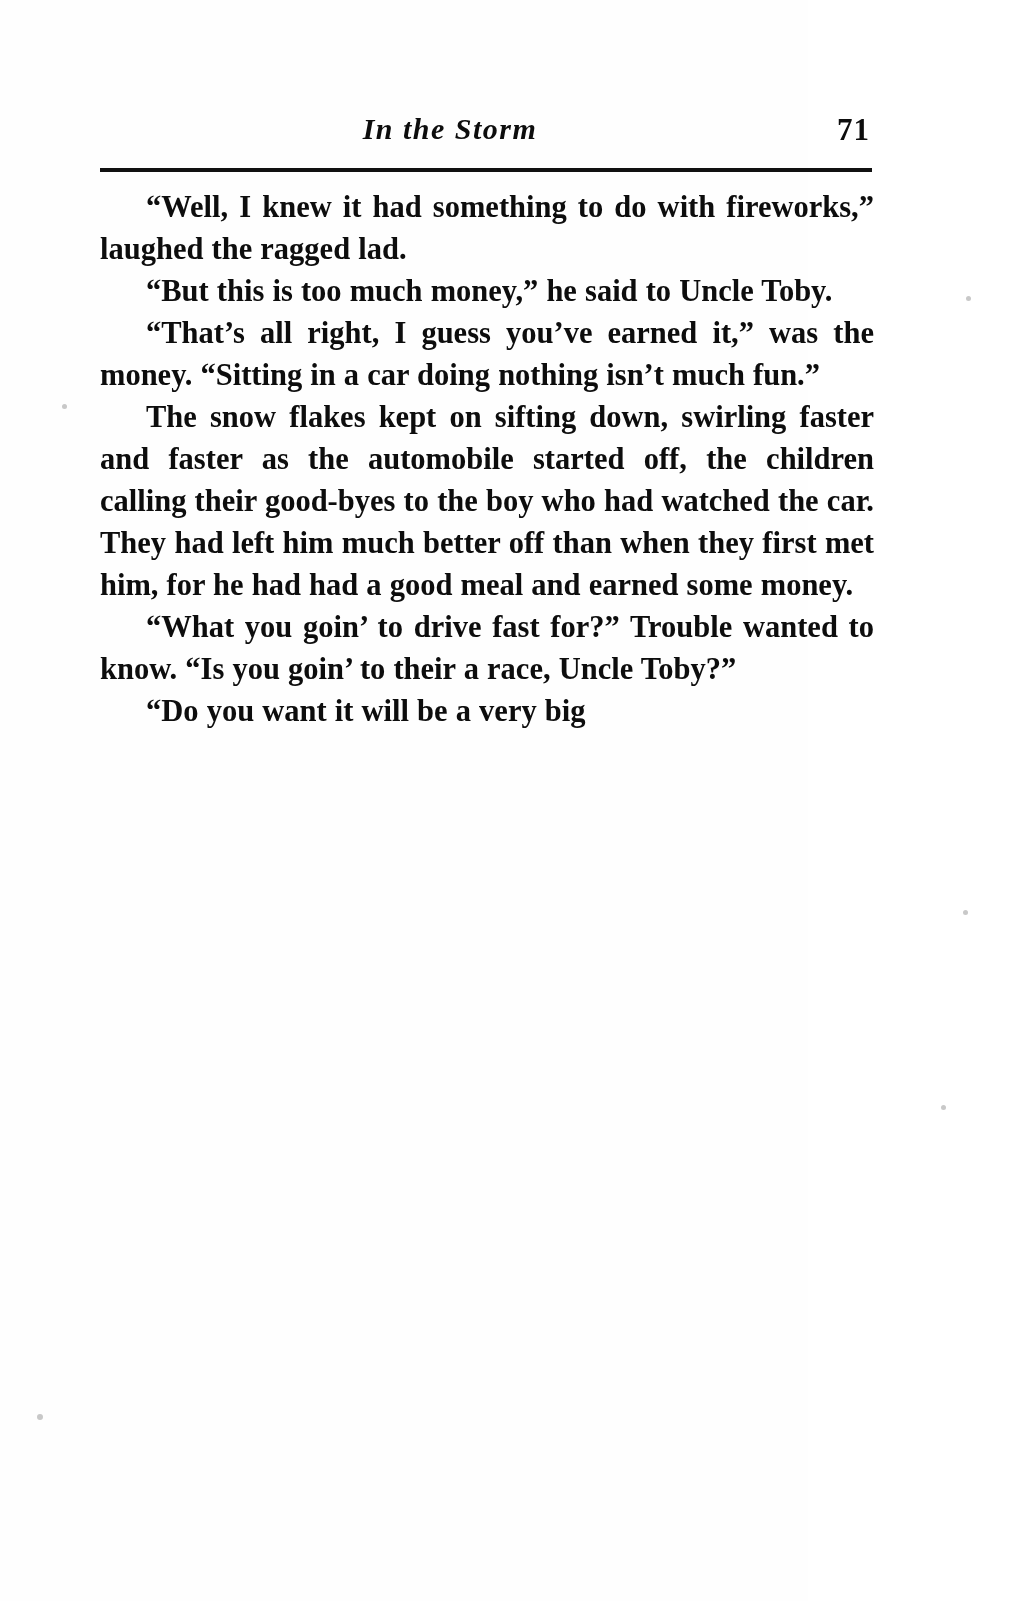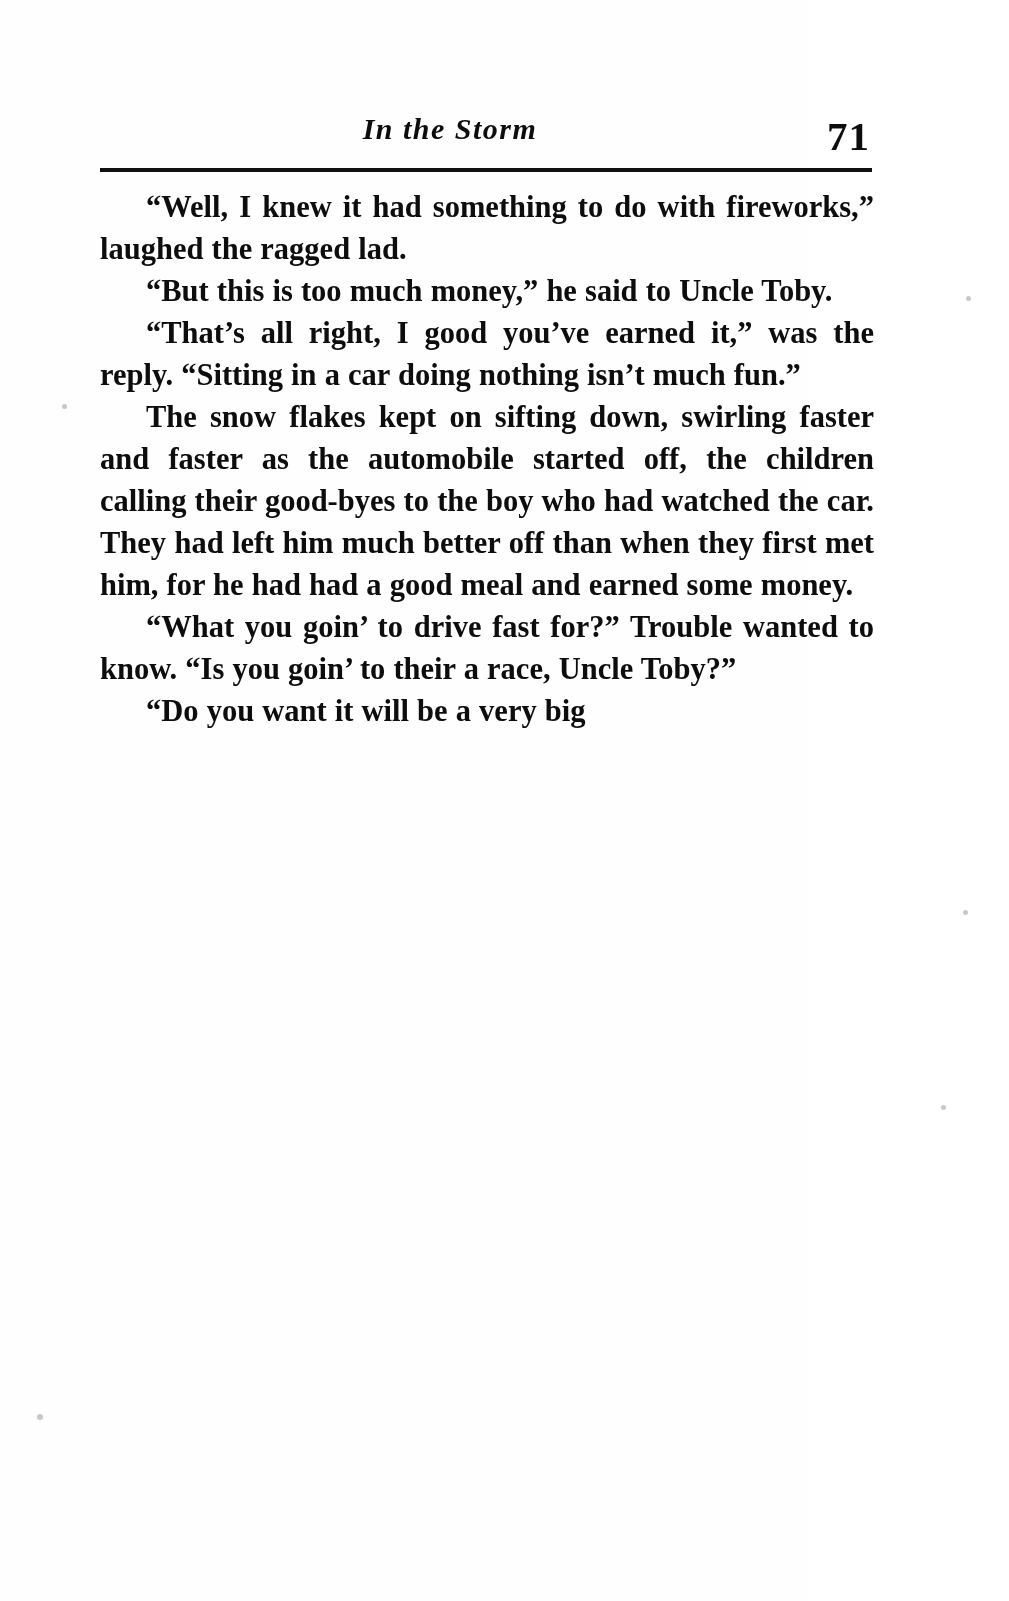--- a/index.html
+++ b/index.html
@@ -43,21 +43,21 @@
     font-weight: bold;
     font-size: 30px;
     letter-spacing: 1.5px;
     white-space: pre;
   }
   .header-page-number {
     position: absolute;
     right: 0;
     top: 0;
     font-weight: bold;
-    font-size: 41px;
+    font-size: 31px;
     letter-spacing: 1px;
   }
   .header-rule {
     position: absolute;
     left: 100px;
     top: 168px;
     width: 772px;
     height: 4px;
     background: #111111;
   }
@@ -102,21 +102,21 @@
 
   <div class="header">
     <div class="header-title">In the Storm</div>
     <div class="header-page-number">71</div>
   </div>
   <div class="header-rule"></div>
 
   <div class="body-text">
     <p class="para">“Well, I knew it had something to do with fireworks,” laughed the ragged lad.</p>
     <p class="para">“But this is too much money,” he said to Uncle Toby.</p>
-    <p class="para">“That’s all right, I good you’ve earned it,” was the reply. “Sitting in a car doing nothing isn’t much fun.”</p>
+    <p class="para">“That’s all right, I guess you’ve earned it,” was the money. “Sitting in a car doing nothing isn’t much fun.”</p>
     <p class="para">The snow flakes kept on sifting down, swirling faster and faster as the automobile started off, the children calling their good-byes to the boy who had watched the car. They had left him much better off than when they first met him, for he had had a good meal and earned some money.</p>
     <p class="para">“What you goin’ to drive fast for?” Trouble wanted to know. “Is you goin’ to their a race, Uncle Toby?”</p>
     <p class="para last-open">“Do you want it will be a very big</p>
   </div>
 
   <span class="speck" style="left:966px; top:296px; width:5px; height:5px;"></span>
   <span class="speck" style="left:62px; top:404px; width:5px; height:5px;"></span>
   <span class="speck" style="left:963px; top:910px; width:5px; height:5px;"></span>
   <span class="speck" style="left:941px; top:1105px; width:5px; height:5px;"></span>
   <span class="speck" style="left:37px; top:1414px; width:6px; height:6px;"></span>

